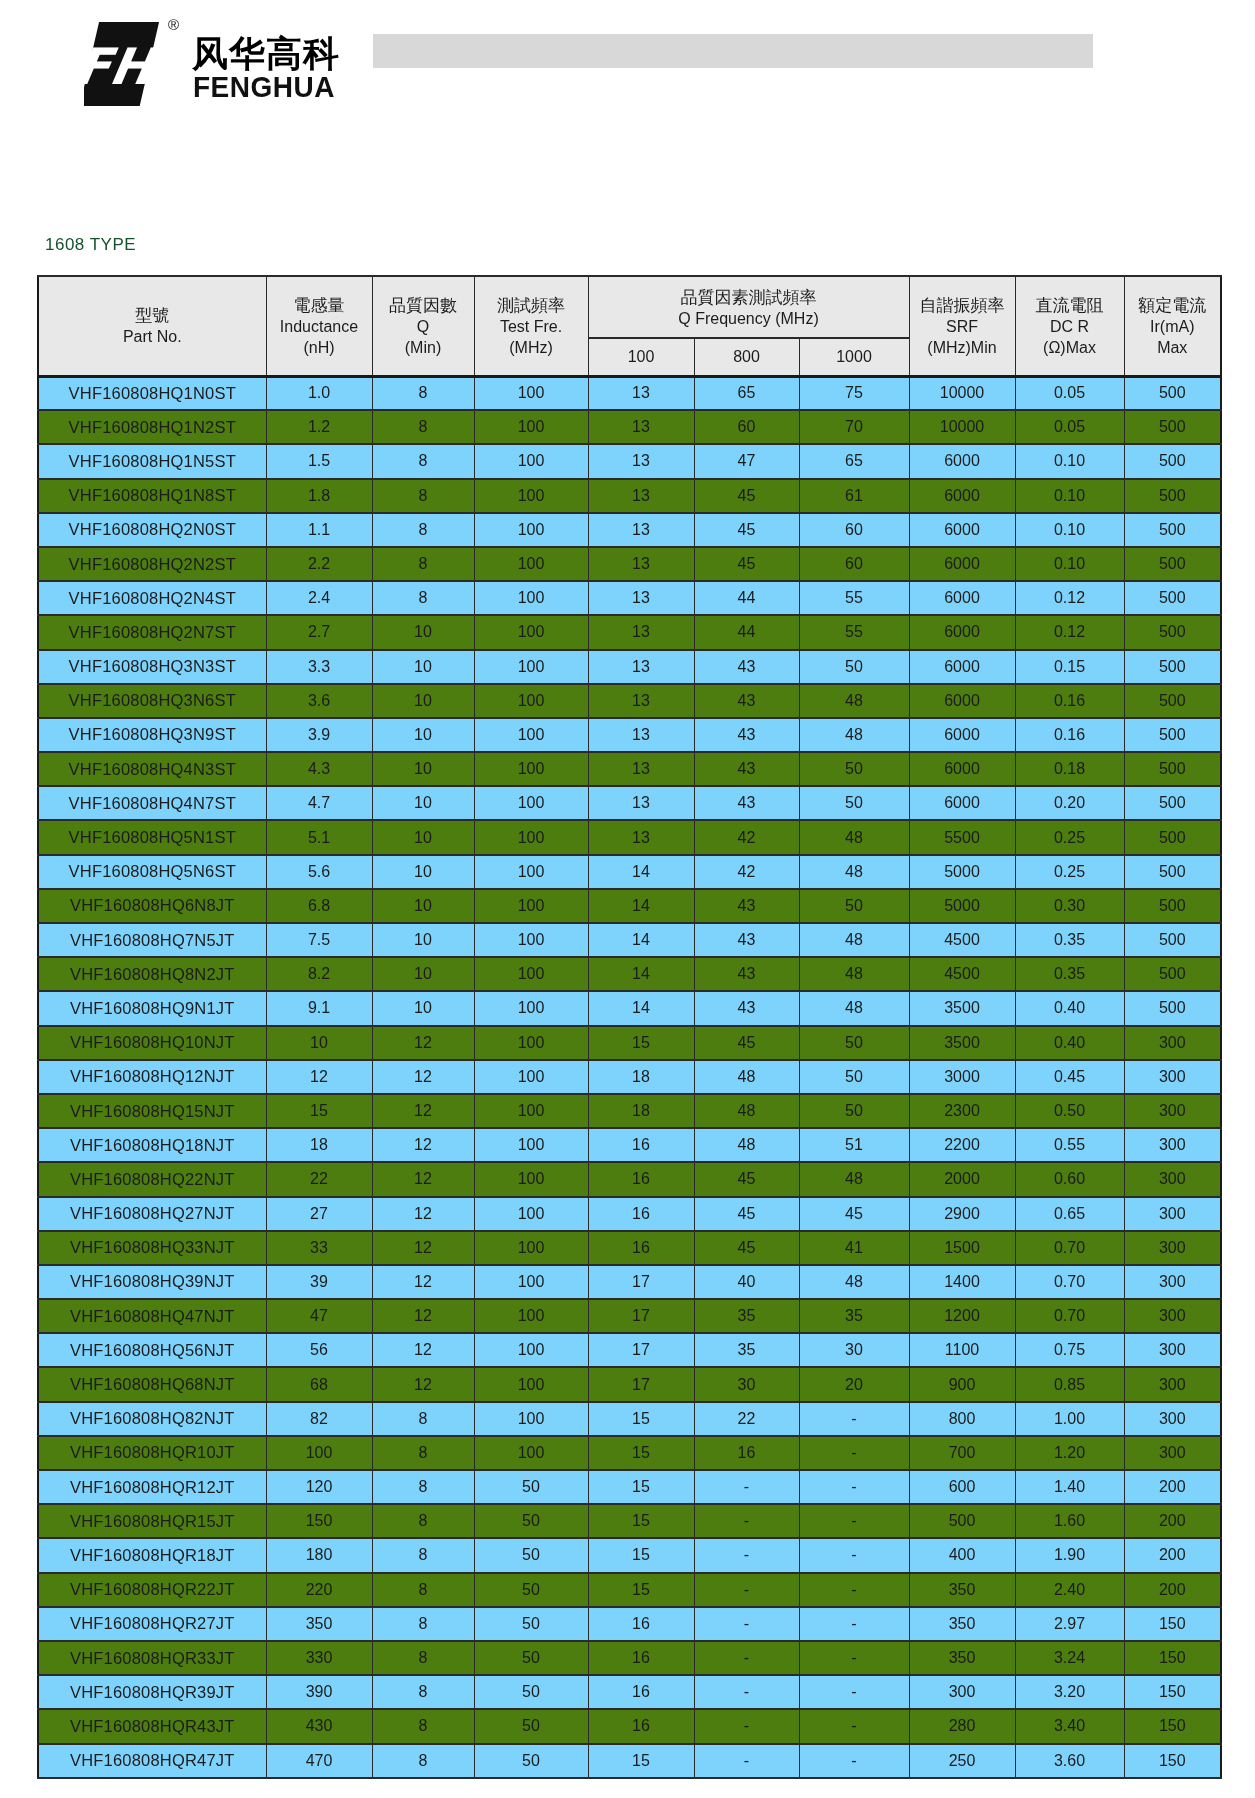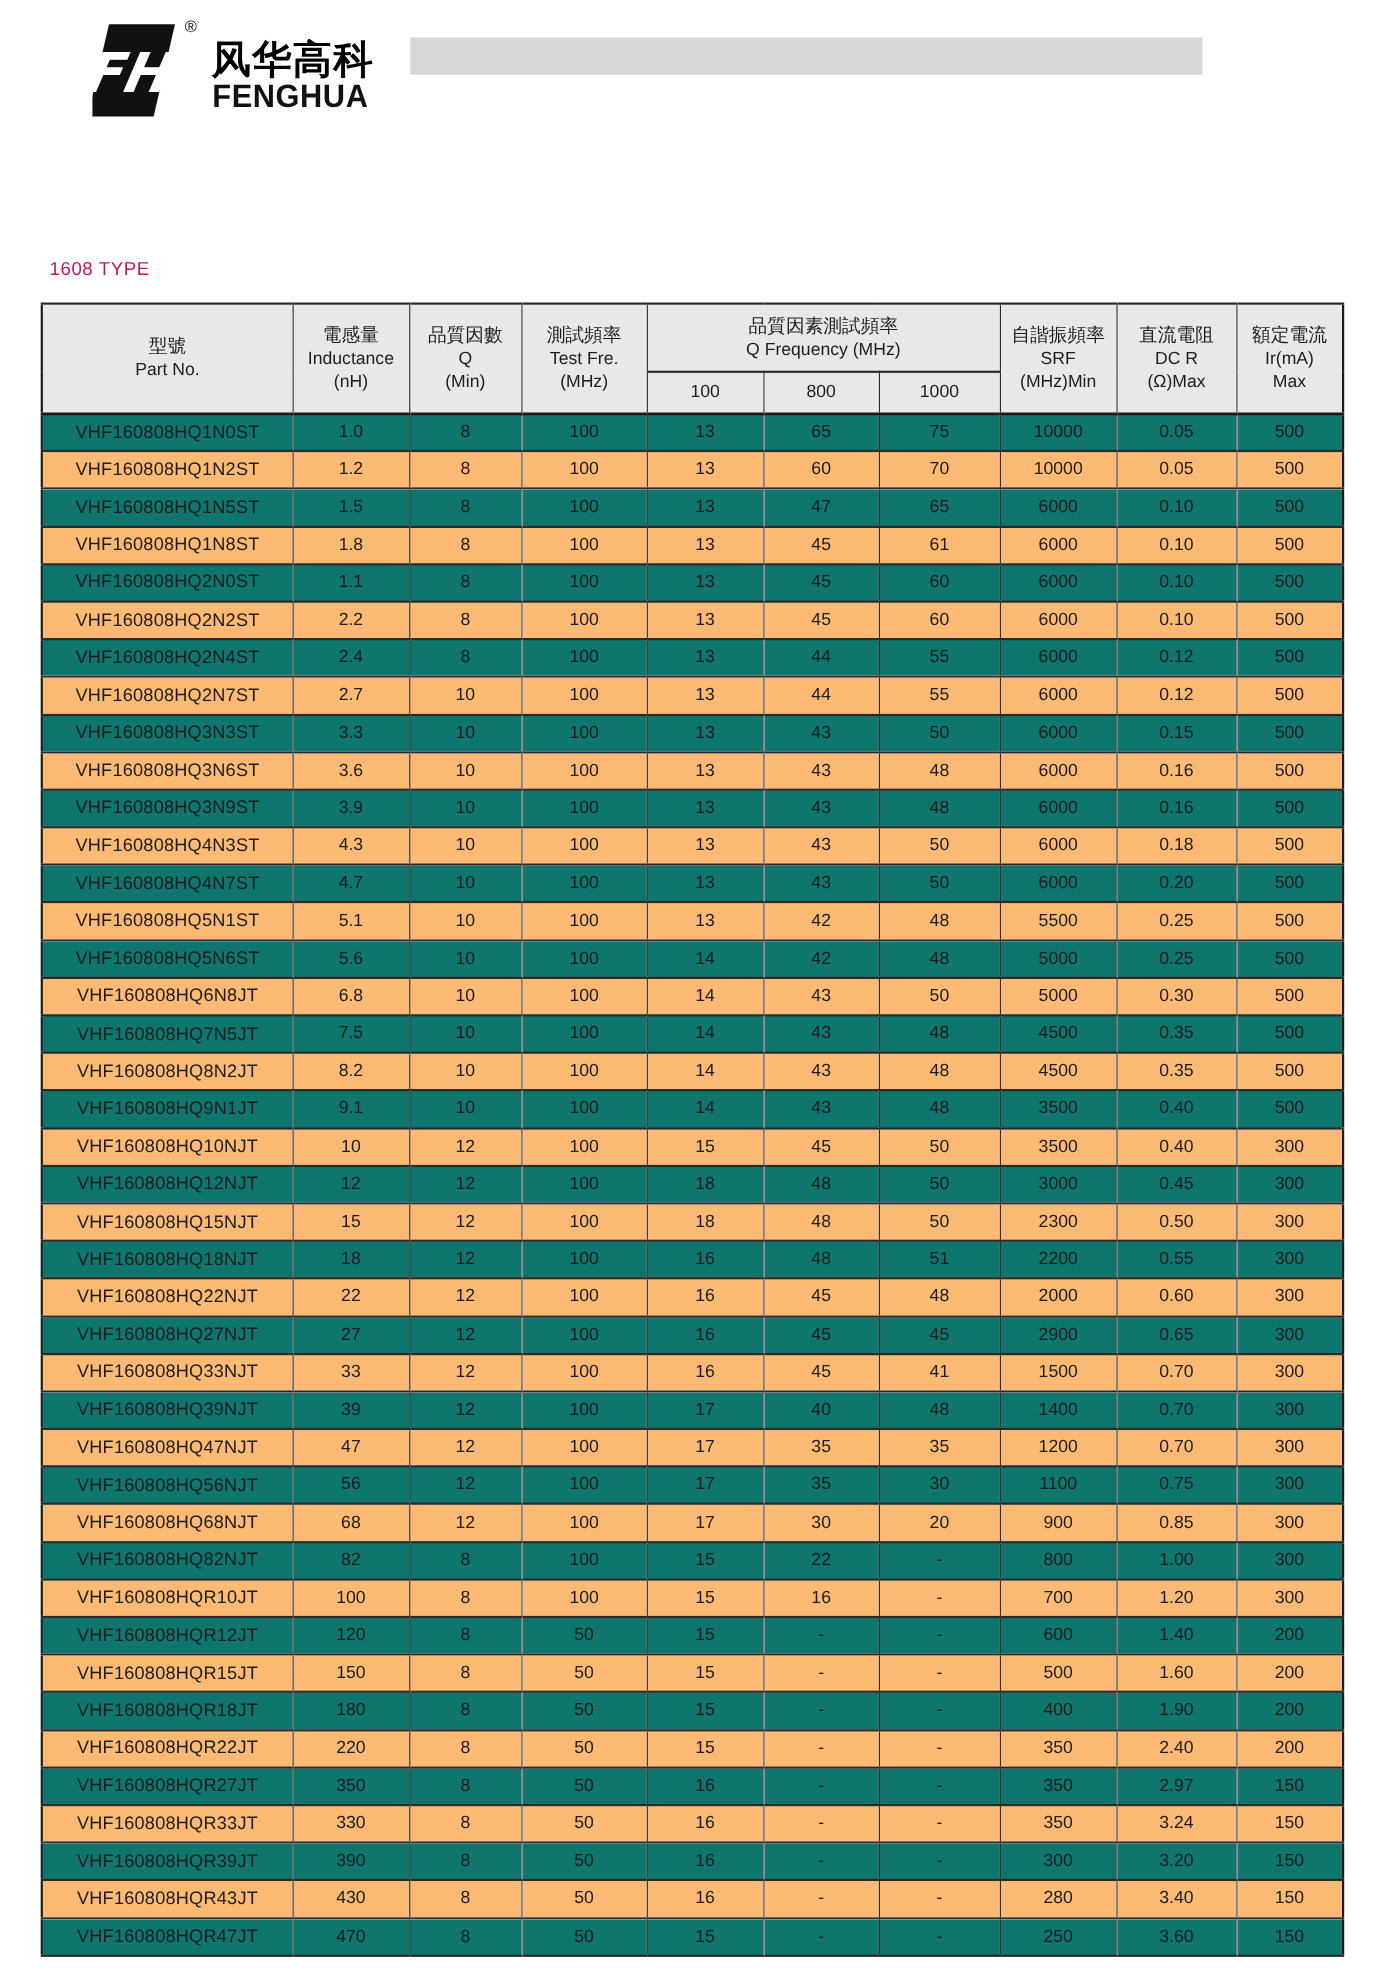--- a/index.html
+++ b/index.html
@@ -29,40 +29,40 @@
 
   
   .section-title { position:absolute; left:8px; top:140px; white-space:nowrap; }
   .section-title .bullet { font-size:24px; vertical-align:3px; margin-right:8px; }
   .section-title .cn {
     font-size:27px; font-weight:bold; color:#111; letter-spacing:1px;
     font-family:"DejaVu Sans","Liberation Sans",sans-serif;
   }
   .section-title .en { font-size:28px; color:#222; margin-left:8px; letter-spacing:0.5px; }
 
-  .type-label { position:absolute; left:45px; top:235px; font-size:17px; color:#be185d; letter-spacing:0.5px; }
+  .type-label { position:absolute; left:45px; top:235px; font-size:17px; color:#14532d; letter-spacing:0.5px; }
 
   
   .table-wrap { position:absolute; left:37px; top:275px; width:1183px; }
   table { border-collapse:collapse; width:100%; table-layout:fixed; border:2px solid #1a1a1a; }
   th,td {
     border:1px solid #2a2a2a; border-top-width:2px; border-bottom-width:2px;
     text-align:center; vertical-align:middle; padding:0;
     font-weight:normal; overflow:hidden; white-space:nowrap;
   }
   thead th { background:#e8e8e8; }
   tr.h1 { height:62px; }
   tr.h2 { height:38px; }
   thead th[rowspan] { border-bottom:3px solid #1a1a1a; }
   tr.h2 th { border-bottom:3px solid #1a1a1a; font-size:16px; }
   th.group { border-bottom-width:2px; }
   .hd-cn { font-size:17px; line-height:22px; font-family:"DejaVu Sans","Liberation Sans",sans-serif; }
   .hd-en, .hd-unit { font-size:16px; line-height:21px; }
-  tbody tr { height:34.2px; background:#0f766e; }
-  tbody tr.alt { background:#fdba74; }
+  tbody tr { height:34.2px; background:#7dd3fc; }
+  tbody tr.alt { background:#4d7c0f; }
   td { font-size:16px; }
   td.partno { font-size:16.5px; letter-spacing:0.2px; }
 </style>
 </head>
 <body>
 
 <div class="page">
 
   <div class="logo-mark">
     <svg width="82" height="92" viewBox="0 0 82 92" aria-hidden="true">

